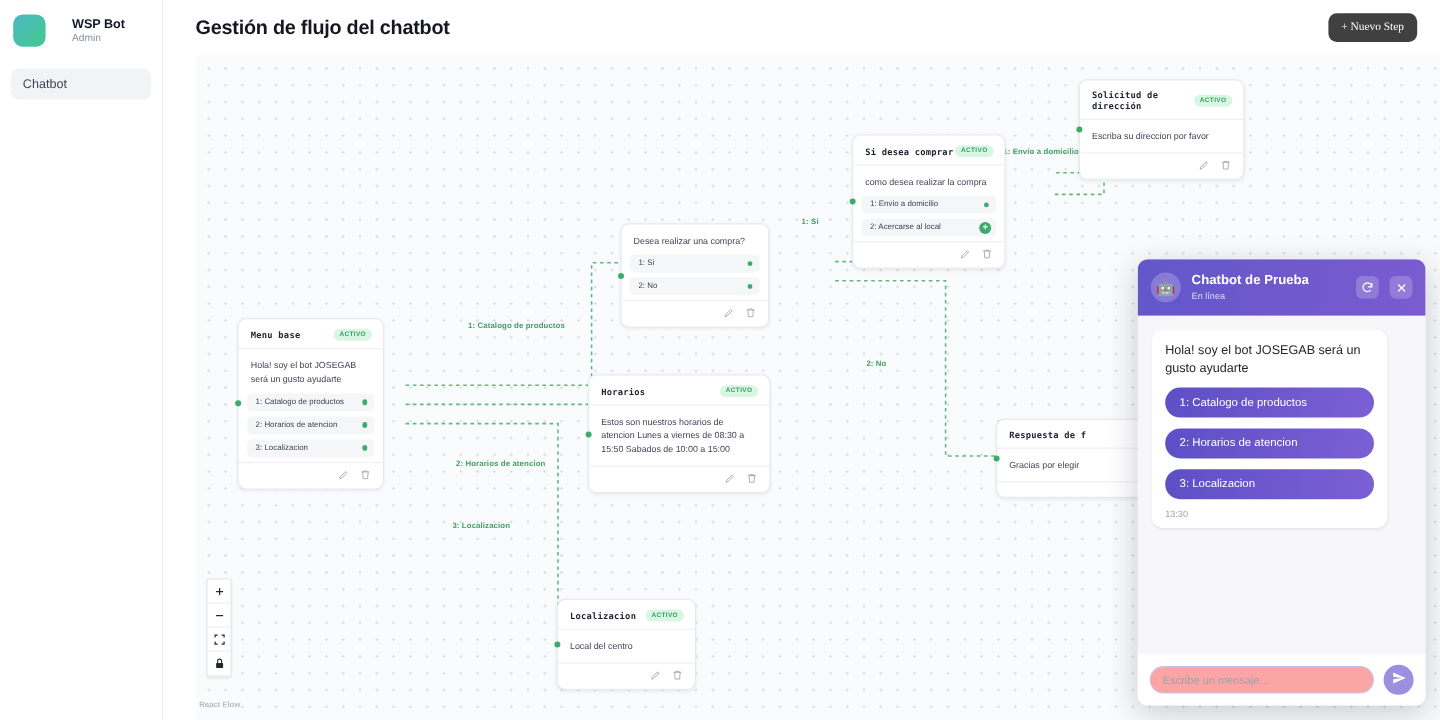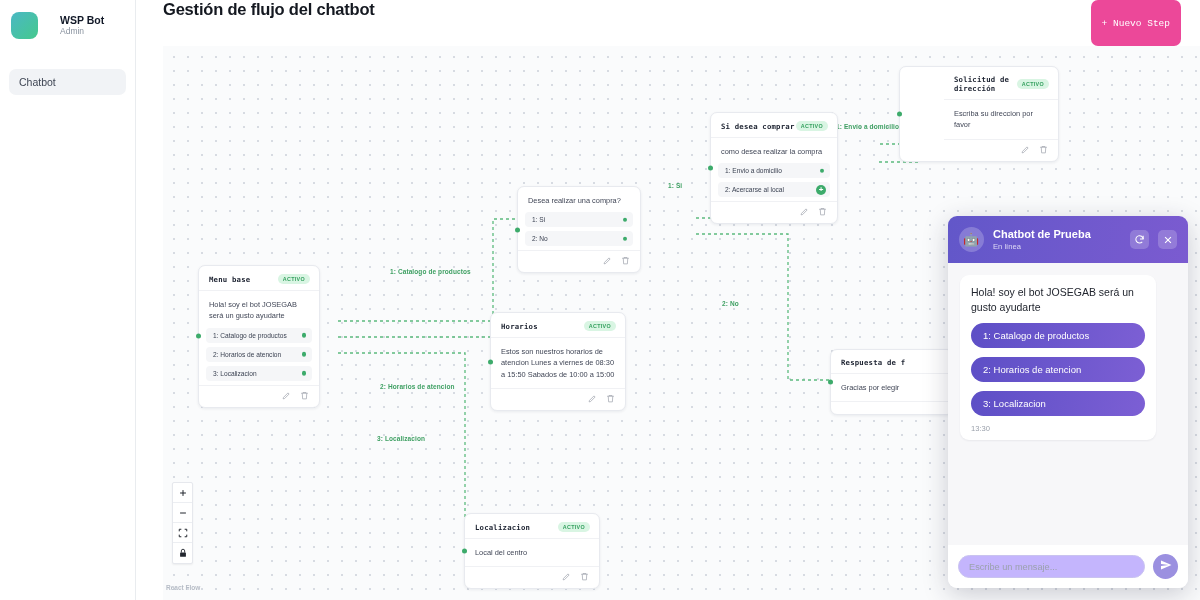--- a/index.html
+++ b/index.html
@@ -21,43 +21,43 @@
   }
   .brand { display: flex; align-items: center; gap: 22px; padding: 2px 2px 0 2px; }
   .brand-logo {
     width: 27px; height: 27px; border-radius: 8px;
     background: linear-gradient(135deg, #4ab8c4 0%, #45c98d 100%);
     flex: 0 0 27px;
   }
   .brand-text { line-height: 1.15; }
   .brand-title { font-size: 10.5px; font-weight: bold; color: #111827; }
   .brand-sub { font-size: 8.5px; color: #8a93a0; margin-top: 1px; }
-  .nav { margin-top: 30px; }
+  .nav { margin-top: 18px; }
   .nav-item {
     display: block;
     background: #f1f3f6;
     border-radius: 7px;
     padding: 7px 10px;
     font-size: 10.5px;
     color: #3f4654;
     cursor: pointer;
   }
 
   
   .main { flex: 1 1 auto; position: relative; background: #ffffff; }
   .topbar {
-    height: 46px; display: flex; justify-content: space-between;
+    height: 46px; display: flex; align-items: center; justify-content: space-between;
     padding: 0 19px 0 27px;
     gap: 20px;
   }
   .page-title { font-size: 16.5px; font-weight: bold; color: #141820; letter-spacing: -0.2px; }
   .btn-new-step {
-    background: #ec4899; color: #ffffff;
+    background: #404040; color: #ffffff;
     border: none; border-radius: 7px;
-    font-size: 9.5px; font-family: Liberation Mono, monospace;
+    font-size: 9.5px; font-family: Liberation Serif, serif;
     padding: 7px 11px; cursor: pointer;
   }
 
   
   .canvas-wrap {
     position: absolute; left: 27px; top: 46px;
     width: 1173px; height: 554px;
     overflow: hidden;
   }
   .canvas {
@@ -205,21 +205,21 @@
   }
   .bubble-time { font-size: 7.6px; color: #9aa0ab; margin-top: 8px; }
   .chat-foot {
     background: #fff; padding: 9px 10px;
     display: flex; align-items: center; gap: 8px;
   }
   .chat-input {
     flex: 1 1 auto; height: 23px;
     border: 1px solid #c9c3ef; border-radius: 12px;
     padding: 0 10px; font-size: 9.2px; color: #3a3f4a;
-    font-family: inherit; outline: none; background: #c4b5fd;
+    font-family: inherit; outline: none; background: #fca5a5;
   }
   .chat-input::placeholder { color: #9ba1ad; }
   .chat-send {
     width: 25px; height: 25px; border-radius: 50%;
     background: #9b90e0; border: none; cursor: pointer;
     display: flex; align-items: center; justify-content: center;
     flex: 0 0 25px;
   }
 </style>
 </head>
@@ -334,21 +334,21 @@
                 </svg>
             </span>
             <span class="ico-btn">
               <svg width="9" height="9" viewBox="0 0 24 24" fill="none" stroke="#6b7280" stroke-width="2">
                   <path d="M3 6h18M8 6V4h8v2M6 6l1 15h10l1-15"></path>
                 </svg>
             </span>
           </div>
         </div>
 
-        <div class="node" style="left:327px; top:266px; width:136px;">
+        <div class="node" style="left:327px; top:266px; width:152px;">
           <span class="handle left"></span>
           <div class="node-head">
             <span class="node-title">Horarios</span>
             <span class="badge">ACTIVO</span>
           </div>
           <div class="node-body">
             <div class="node-msg">Estos son nuestros horarios de atencion Lunes a viernes de 08:30 a 15:50 Sabados de 10:00 a 15:00</div>
           </div>
           <div class="node-foot">
             <span class="ico-btn">
@@ -390,21 +390,21 @@
                 </svg>
             </span>
             <span class="ico-btn">
               <svg width="9" height="9" viewBox="0 0 24 24" fill="none" stroke="#6b7280" stroke-width="2">
                   <path d="M3 6h18M8 6V4h8v2M6 6l1 15h10l1-15"></path>
                 </svg>
             </span>
           </div>
         </div>
 
-        <div class="node" style="left:736px; top:20px; width:160px;padding-left:44px;">
+        <div class="node" style="left:736px; top:20px; width:138px;">
           <span class="handle left"></span>
           <div class="node-head">
             <span class="node-title">Solicitud de dirección</span>
             <span class="badge">ACTIVO</span>
           </div>
           <div class="node-body">
             <div class="node-msg">Escriba su direccion por favor</div>
           </div>
           <div class="node-foot">
             <span class="ico-btn">
@@ -424,21 +424,21 @@
           <span class="handle left"></span>
           <div class="node-head">
             <span class="node-title">Respuesta de f</span>
           </div>
           <div class="node-body">
             <div class="node-msg">Gracias por elegir</div>
           </div>
           <div class="node-foot"></div>
         </div>
 
-        <div class="node" style="left:301px; top:467px; width:136px;">
+        <div class="node" style="left:301px; top:453px; width:116px;">
           <span class="handle left"></span>
           <div class="node-head">
             <span class="node-title">Localizacion</span>
             <span class="badge">ACTIVO</span>
           </div>
           <div class="node-body">
             <div class="node-msg">Local del centro</div>
           </div>
           <div class="node-foot">
             <span class="ico-btn">

